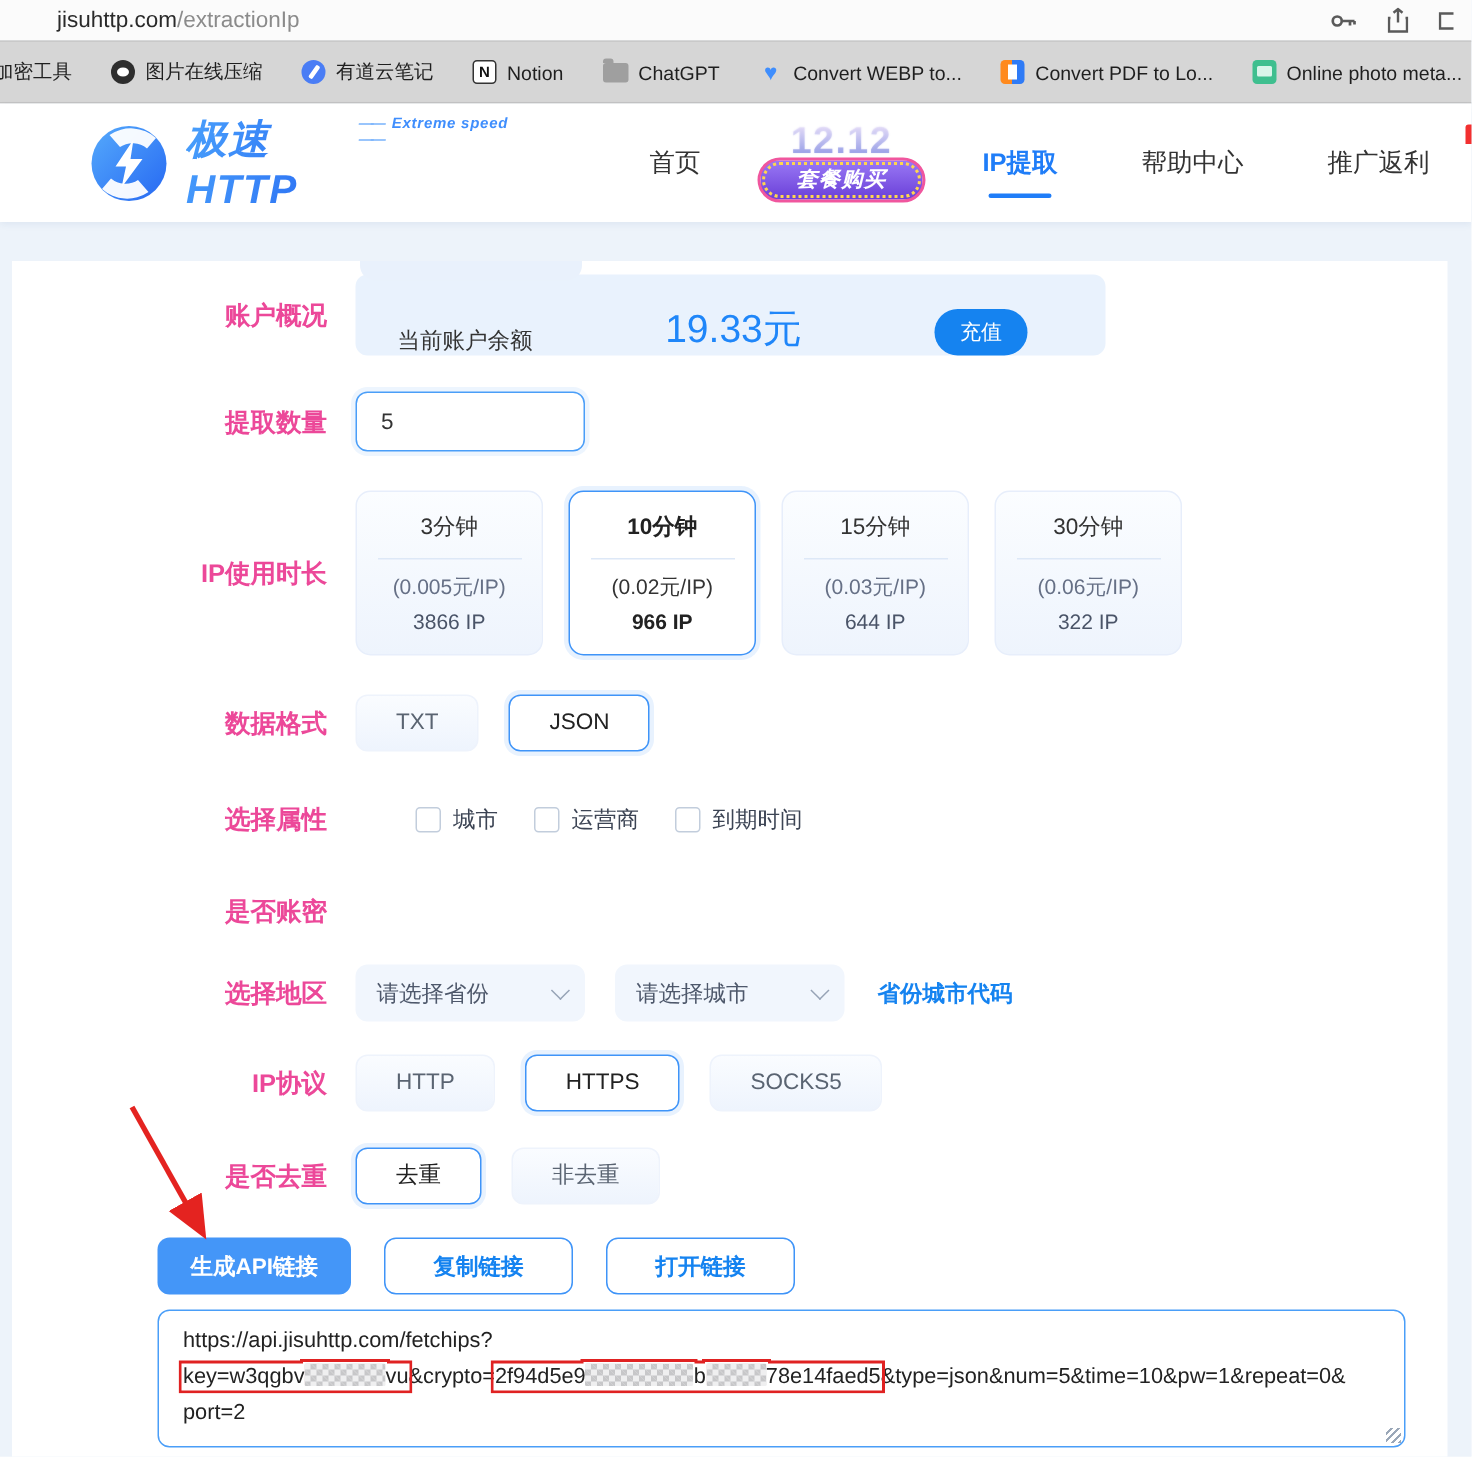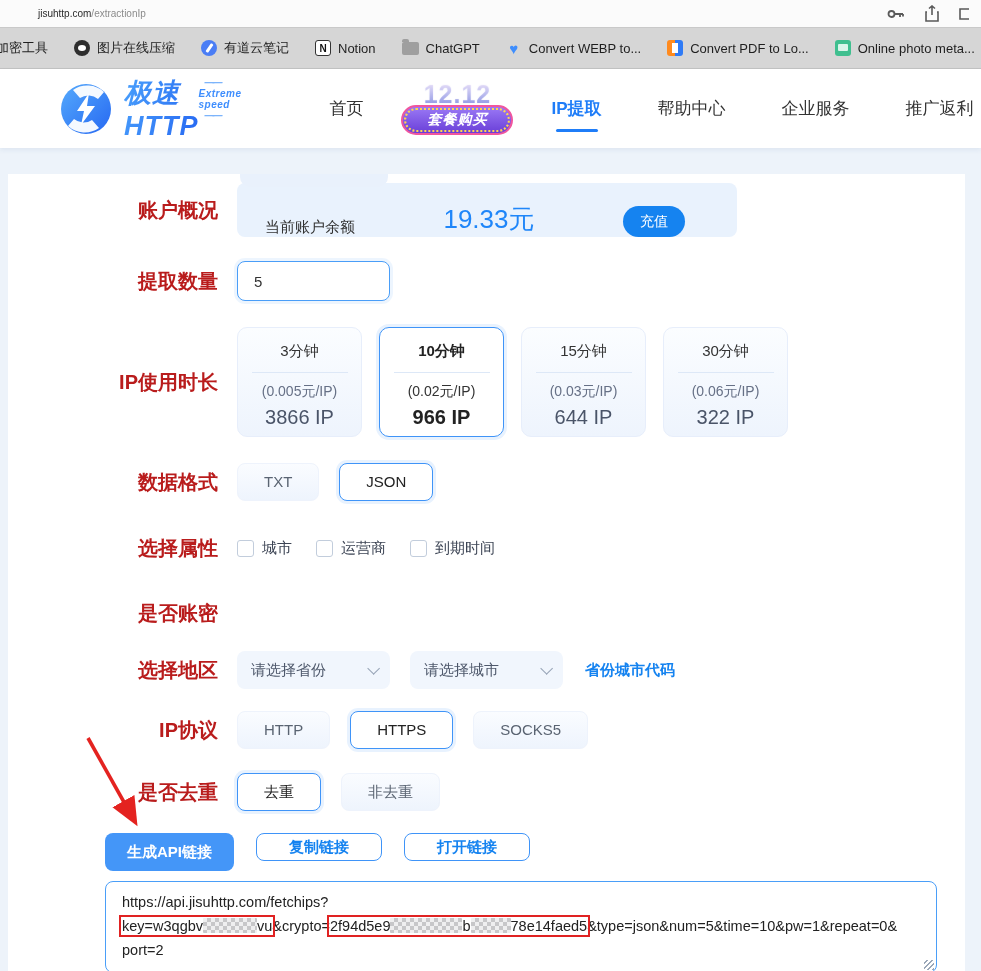--- a/index.html
+++ b/index.html
@@ -1,21 +1,21 @@
 <!DOCTYPE html>
 <html><head>
 <meta charset="utf-8">
 <style>
   * { margin:0; padding:0; box-sizing:border-box; }
   html,body { width:981px; height:971px; overflow:hidden; }
   body { font-family:"Liberation Sans", sans-serif; background:#edf3fa; position:relative; }
 
   
   .urlbar { height:27px; background:#fbfbfb; display:flex; align-items:center; padding:0 12px 0 38px; }
-  .url-text { font-size:10px; color:#2a2a2a; }
+  .url-text { font-size:15px; color:#2a2a2a; }
   .url-text .path { color:#8b8b8b; }
   .urlbar-icons { margin-left:auto; display:flex; align-items:center; gap:20px; color:#5a5a5a; }
   .urlbar-icons svg { display:block; }
 
   .bookmarks { height:42px; background:#d6d6d6; border-top:1px solid #c9c9c9; border-bottom:1px solid #c3c3c3;
                display:flex; gap:26px; padding:0 10px; white-space:nowrap; overflow:hidden; }
   .bm { display:flex; align-items:center; gap:7px; font-size:13px; color:#1f1f1f; cursor:default; }
   .bm:first-child { margin-left:-14px; }
   .bm-ic { width:16px; height:16px; border-radius:4px; flex:none; display:flex; align-items:center; justify-content:center;
            font-size:10px; font-weight:bold; }
@@ -56,65 +56,65 @@
   .promo-pill { margin-top:-2px; background:linear-gradient(180deg,#9a79f5,#6a3fd8); border:2px solid #f0569e; border-radius:15px;
                 outline:2px dotted #ffd64d; outline-offset:-5px; color:#fff; font-weight:bold; font-style:italic;
                 font-size:14px; padding:4px 0; letter-spacing:1px; }
 
   
   .page { position:relative; height:823px; background:#edf3fa; padding:0 16px 0 8px; }
   .card { background:#fff; height:100%; position:relative; padding-top:0; }
   .remnant { position:absolute; left:232px; top:0; width:148px; height:13px; background:#e9f1fc; border-radius:0 0 10px 10px; }
 
   .frow { display:flex; align-items:center; }
-  .flabel { width:229px; flex:none; text-align:right; padding-right:19px; font-size:20px; font-weight:bold; color:#b91c1c; }
+  .flabel { width:229px; flex:none; text-align:right; padding-right:19px; font-size:17px; font-weight:bold; color:#ec4899; }
 
   
   .acct-panel { width:500px; height:54px; background:#e9f2fd; border-radius:8px; display:flex; align-items:flex-end; padding:0 52px 0 28px; }
   .acct-balance-label { font-size:15px; color:#333; }
   .acct-balance { flex:1; text-align:center; font-size:26px; color:#1f86f9; }
   .btn-recharge { width:62px; height:31px; border:none; border-radius:16px; background:#1583f0; color:#fff; font-size:14px; cursor:pointer; font-family:inherit; }
 
   
   .qty-input { width:153px; height:40px; border:1.5px solid #4a9ef8; border-radius:8px; padding:0 16px; font-size:15px; color:#333;
                outline:none; font-family:inherit; box-shadow:0 0 0 3px rgba(74,158,248,.10); }
 
   
   .cards { display:flex; gap:17px; }
   .dcard { width:125px; height:110px; border-radius:10px; background:linear-gradient(180deg,#fbfdff,#eef4fd);
            border:1px solid #e7eefb; display:flex; flex-direction:column; align-items:center; padding-top:14px; cursor:pointer; }
   .dcard .dtitle { font-size:15px; color:#333; }
   .dcard .dline { width:96px; height:1px; background:#dde8f7; margin:11px 0 10px; }
   .dcard .dprice { font-size:14px; color:#667086; }
-  .dcard .dcount { font-size:20px; color:#4a5468; margin-top:5px; }
+  .dcard .dcount { font-size:14px; color:#4a5468; margin-top:5px; }
   .dcard.sel { background:#fff; border:1.5px solid #3f94f8; box-shadow:0 0 0 3px rgba(63,148,248,.12); }
   .dcard.sel .dtitle,.dcard.sel .dprice,.dcard.sel .dcount { color:#222; font-weight:bold; }
   .dcard.sel .dprice { font-weight:normal; color:#333; }
 
   
   .opts { display:flex; gap:20px; }
   .opt { height:38px; line-height:36px; padding:0 26px; border-radius:8px; font-size:15px; color:#5a6472; cursor:pointer;
          background:linear-gradient(180deg,#fafcff,#eef4fd); border:1px solid #eef3fc; }
   .opt.sel { background:#fff; border:1.5px solid #3f94f8; color:#222; box-shadow:0 0 0 3px rgba(63,148,248,.12); }
 
   
-  .checks { display:flex; gap:24px; }
+  .checks { display:flex; gap:24px;margin-left:40px; }
   .chk { display:flex; align-items:center; gap:8px; font-size:15px; color:#3c4454; cursor:pointer; }
   .chk-box { width:17px; height:17px; border:1px solid #c2cddc; border-radius:3px; background:#fff; }
 
   
   .sel-box { width:153px; height:38px; background:#f1f6fd; border-radius:8px; display:flex; align-items:center;
              justify-content:space-between; padding:0 14px; font-size:15px; color:#4e586b; cursor:pointer; }
   .chev { width:9px; height:9px; border-right:1.6px solid #97a3b6; border-bottom:1.6px solid #97a3b6; transform:rotate(45deg) translateY(-3px); }
   .code-link { margin-left:22px; font-size:15px; color:#1583f0; font-weight:bold; cursor:pointer; text-decoration:none; }
 
   
   .actions { display:flex; gap:22px; margin:22px 0 0 97px; }
   .btn-primary { height:38px; padding:0 22px; background:#4496f8; border:none; border-radius:8px; color:#fff; font-size:15px; font-weight:bold; cursor:pointer; font-family:inherit; }
-  .btn-ghost { height:28px; padding:0 32px; background:#fff; border:1.5px solid #3f94f8; border-radius:8px; color:#1583f0; font-size:15px; font-weight:bold; cursor:pointer; font-family:inherit; }
+  .btn-ghost { height:38px; padding:0 32px; background:#fff; border:1.5px solid #3f94f8; border-radius:8px; color:#1583f0; font-size:15px; font-weight:bold; cursor:pointer; font-family:inherit; }
 
   
   .urlbox { position:relative; margin:10px 0 0 97px; width:832px; min-height:72px; border:1.5px solid #4a9ef8; border-radius:8px;
             padding:8px 16px 10px; font-size:14.5px; color:#222; line-height:24px; word-break:break-all; background:#fff; }
   .urlbox .resize { position:absolute; right:2px; bottom:2px; width:10px; height:10px;
             background:repeating-linear-gradient(135deg, transparent 0 2px, #9aa7b8 2px 3.5px); }
   .redbox { outline:2px solid #e02222; outline-offset:1px; }
   .mosaic { display:inline-block; height:15px; vertical-align:-2px; border-radius:1px;
             background-color:#e9e3e3;
             background-image:
@@ -202,21 +202,20 @@
     </span>
   </div>
   <div class="nav">
     <span class="nav-item">首页</span>
     <span class="promo">
       <span class="promo-top">12.12</span>
       <div class="promo-pill">套餐购买</div>
     </span>
     <span class="nav-item active">IP提取</span>
     <span class="nav-item">帮助中心</span>
-    <span class="nav-item">企业服务</span>
     <span class="nav-item"><span>推广返利</span><span class="nav-badge"></span></span>
   </div>
 </div>
 
 <div class="page">
   <div class="card">
     <div class="remnant"></div>
 
     <div class="frow mt26" style="padding-top:9px;">
       <span class="flabel">账户概况</span>

